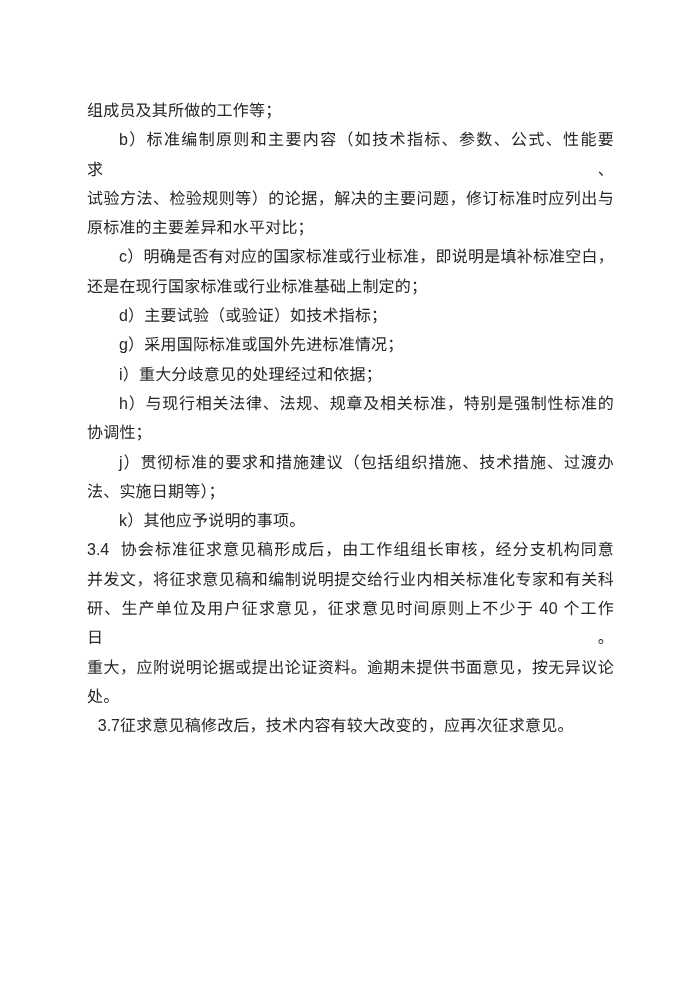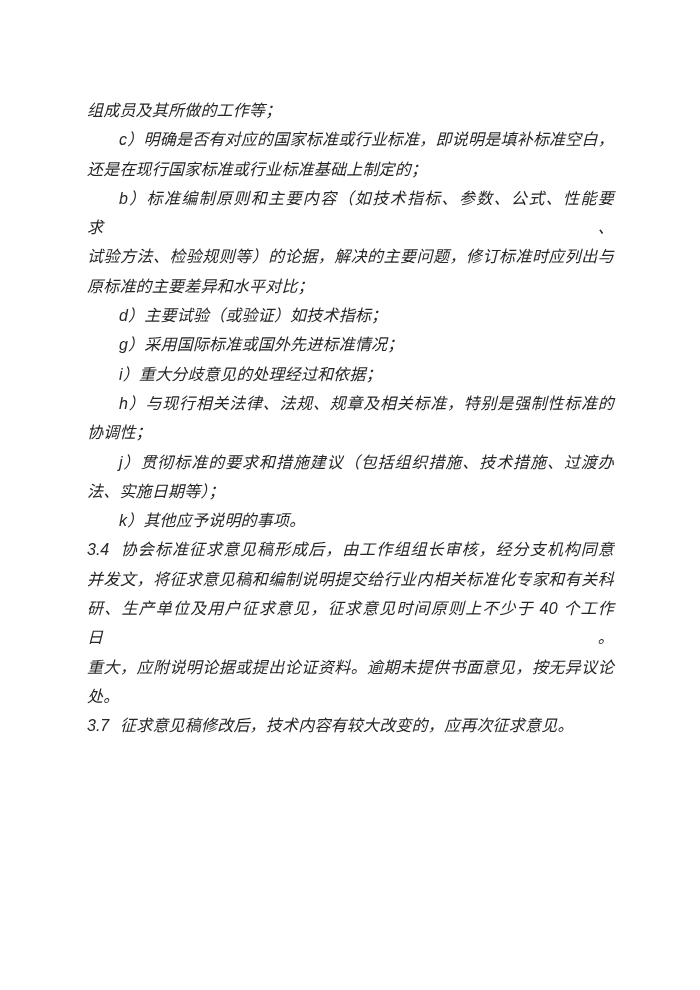--- a/index.html
+++ b/index.html
@@ -6,41 +6,41 @@
   html, body { background: #ffffff; }
   body {
     width: 700px; height: 990px;
     font-family: "Liberation Sans", "DejaVu Sans", sans-serif;
   }
   .page {
     position: relative;
     width: 700px; height: 814px;
     background: #ffffff;
     overflow: hidden;
-    font-style: italic;
   }
   .doc-body {
     position: absolute;
     left: 87px; top: 96px;
     width: 527px;
     color: #262626;
     font-size: 16px;
     line-height: 29.3px;
     letter-spacing: 0.2px;
     text-justify: inter-ideograph;
   }
   p.para { margin: 0; }
   .pline { display: block; text-align: left; }
   .pline.just { text-align: justify; text-align-last: justify; }
   .pline.indent { text-indent: 32px; }
   .pnum {
     display: inline-block;
     width: 33px;
     letter-spacing: 0;
     font-family: "Liberation Sans", "DejaVu Sans", sans-serif;
+    text-align: right;
   }
   .page-number {
     position: absolute;
     left: 0; top: 897px;
     width: 700px;
     text-align: center;
     font-size: 13px;
     color: #3d3d3d;
     font-family: "Liberation Serif", "DejaVu Serif", serif;
   }
@@ -48,27 +48,27 @@
 </head>
 <body>
 
 <div class="page">
   <main class="doc-body">
 
   <p class="para">
         <span class="pline">组成员及其所做的工作等；</span>
       </p>
       <p class="para">
-        <span class="pline just indent">c）明确是否有对应的国家标准或行业标准，即说明是填补标准空白，</span>
-        <span class="pline">还是在现行国家标准或行业标准基础上制定的；</span>
-      </p>
-      <p class="para">
         <span class="pline just indent">b）标准编制原则和主要内容（如技术指标、参数、公式、性能要求、</span>
         <span class="pline just">试验方法、检验规则等）的论据，解决的主要问题，修订标准时应列出与</span>
         <span class="pline">原标准的主要差异和水平对比；</span>
+      </p>
+      <p class="para">
+        <span class="pline just indent">c）明确是否有对应的国家标准或行业标准，即说明是填补标准空白，</span>
+        <span class="pline">还是在现行国家标准或行业标准基础上制定的；</span>
       </p>
       <p class="para">
         <span class="pline indent">d）主要试验（或验证）如技术指标；</span>
       </p>
       <p class="para">
         <span class="pline indent">g）采用国际标准或国外先进标准情况；</span>
       </p>
       <p class="para">
         <span class="pline indent">i）重大分歧意见的处理经过和依据；</span>
       </p>

